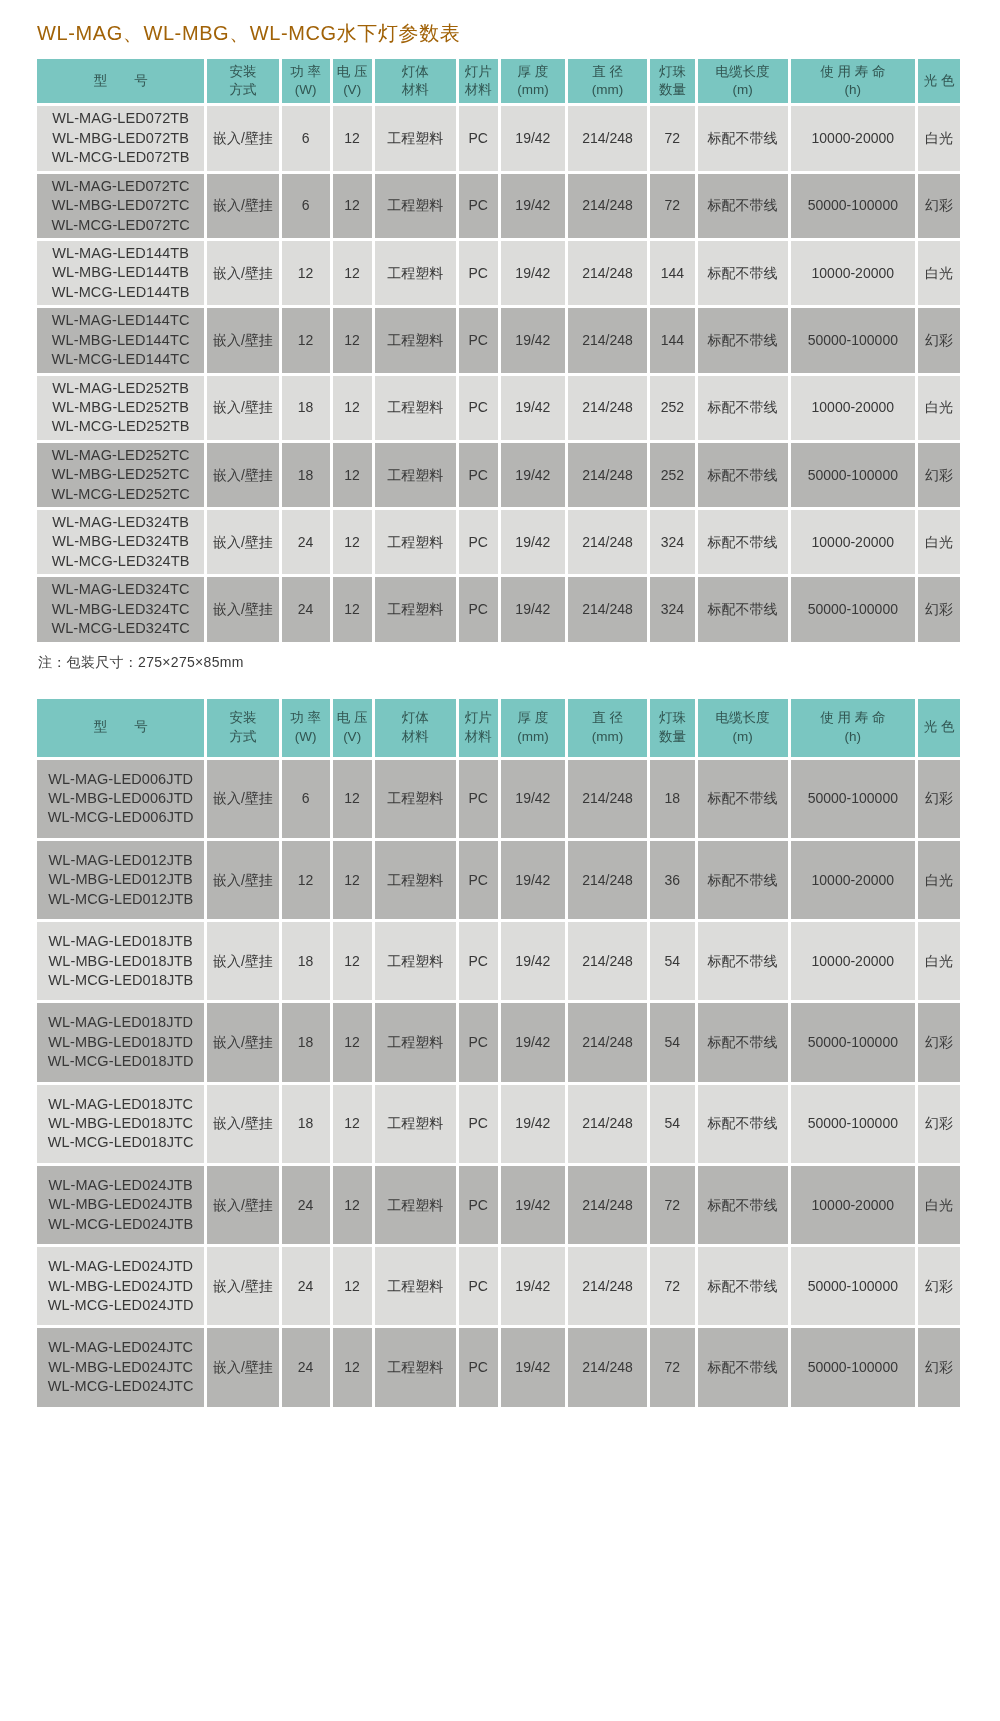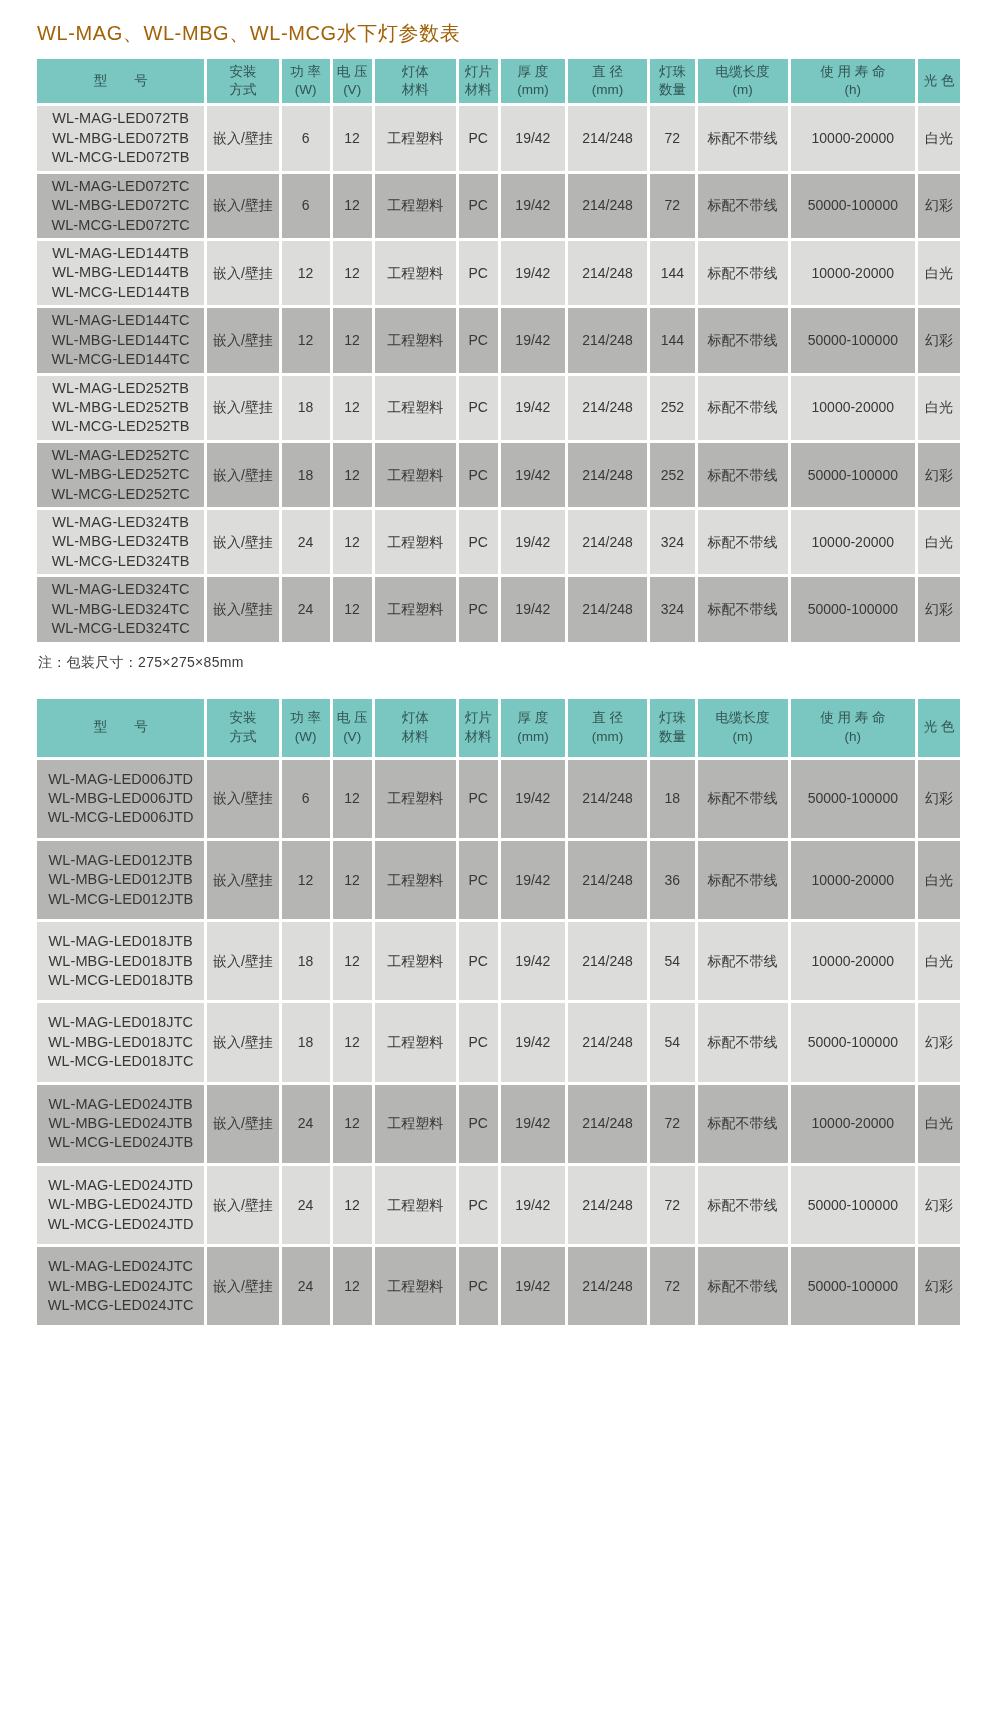--- a/index.html
+++ b/index.html
@@ -325,20 +325,36 @@
             <td>12</td>
             <td>工程塑料</td>
             <td>PC</td>
             <td>19/42</td>
             <td>214/248</td>
             <td>54</td>
             <td>标配不带线</td>
             <td>10000-20000</td>
             <td>白光</td>
           </tr>
+          <tr class="dark">
+            <td class="model-cell">WL-MAG-LED018JTD
+WL-MBG-LED018JTD
+WL-MCG-LED018JTD</td>
+            <td>嵌入/壁挂</td>
+            <td>18</td>
+            <td>12</td>
+            <td>工程塑料</td>
+            <td>PC</td>
+            <td>19/42</td>
+            <td>214/248</td>
+            <td>54</td>
+            <td>标配不带线</td>
+            <td>50000-100000</td>
+            <td>幻彩</td>
+          </tr>
           <tr class="light">
             <td class="model-cell">WL-MAG-LED018JTC
 WL-MBG-LED018JTC
 WL-MCG-LED018JTC</td>
             <td>嵌入/壁挂</td>
             <td>18</td>
             <td>12</td>
             <td>工程塑料</td>
             <td>PC</td>
             <td>19/42</td>

